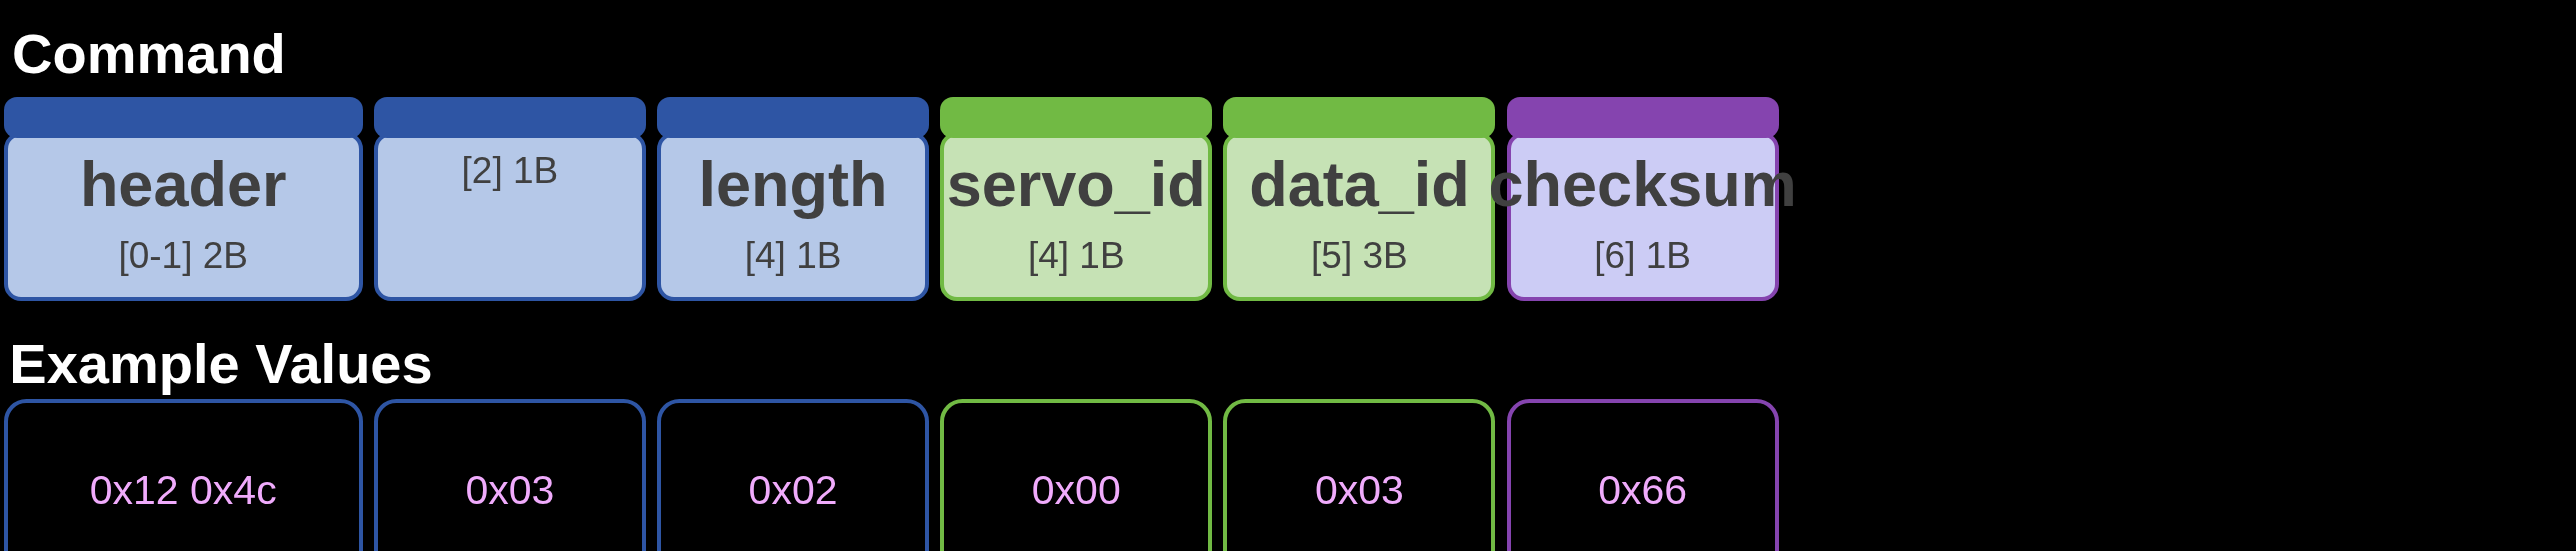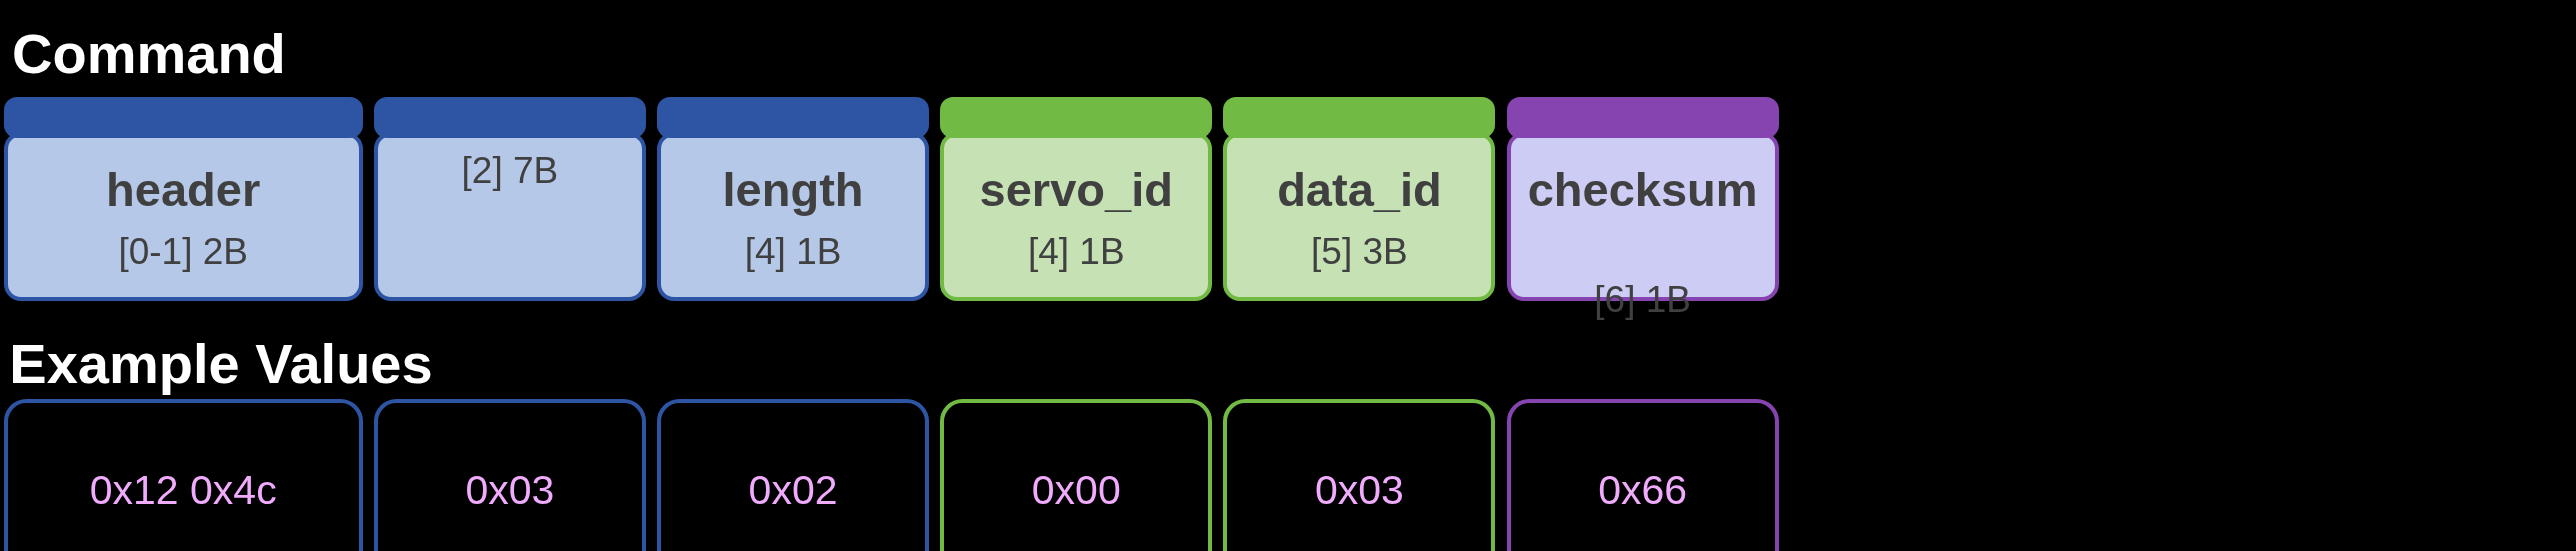--- a/index.html
+++ b/index.html
@@ -53,24 +53,24 @@
     border-radius: 17px;
     border: 4.7px solid transparent;
     box-sizing: border-box;
     display: flex;
     flex-direction: column;
     align-items: center;
     position: relative;
     z-index: 1;
   }
   .fname {
-    font-size: 47px;
+    font-size: 63px;
     font-weight: bold;
     color: #404040;
-    margin-top: 27px;
+    margin-top: 12px;
     line-height: 1.15;
     white-space: nowrap;
   }
   .fmeta {
     font-size: 37px;
     font-weight: normal;
     color: #404040;
     margin-top: 15px;
     line-height: 1.1;
     white-space: nowrap;
@@ -90,21 +90,21 @@
     justify-content: center;
     white-space: nowrap;
   }
 
   
   .blue   .tab  { background: #2E55A4; }
   .blue   .fbox { background: #B5C8E8; border-color: #2E55A4; }
   .green  .tab  { background: #71BA44; }
   .green  .fbox { background: #C6E2B5; border-color: #71BA44; }
   .purple .tab  { background: #8544AF; }
-  .purple .fbox { background: #CCCCF5; border-color: #8544AF; gap: 48px; }
+  .purple .fbox { background: #CCCCF5; border-color: #8544AF; }
 
   .vbox.blue   { border-color: #2E55A4; }
   .vbox.green  { border-color: #71BA44; }
   .vbox.purple { border-color: #8544AF; }
 </style>
 </head>
 <body>
 
 <div class="stage">
 
@@ -116,21 +116,21 @@
       <div class="tab"></div>
       <div class="fbox">
         <div class="fname">header</div>
         <div class="fmeta">[0-1] 2B</div>
       </div>
     </div>
 
     <div class="col w1 blue">
       <div class="tab"></div>
       <div class="fbox">
-        <div class="fmeta">[2] 7B</div>
+        <div class="fmeta">[2] 1B</div>
       </div>
     </div>
 
     <div class="col w1 blue">
       <div class="tab"></div>
       <div class="fbox">
         <div class="fname">length</div>
         <div class="fmeta">[4] 1B</div>
       </div>
     </div>

